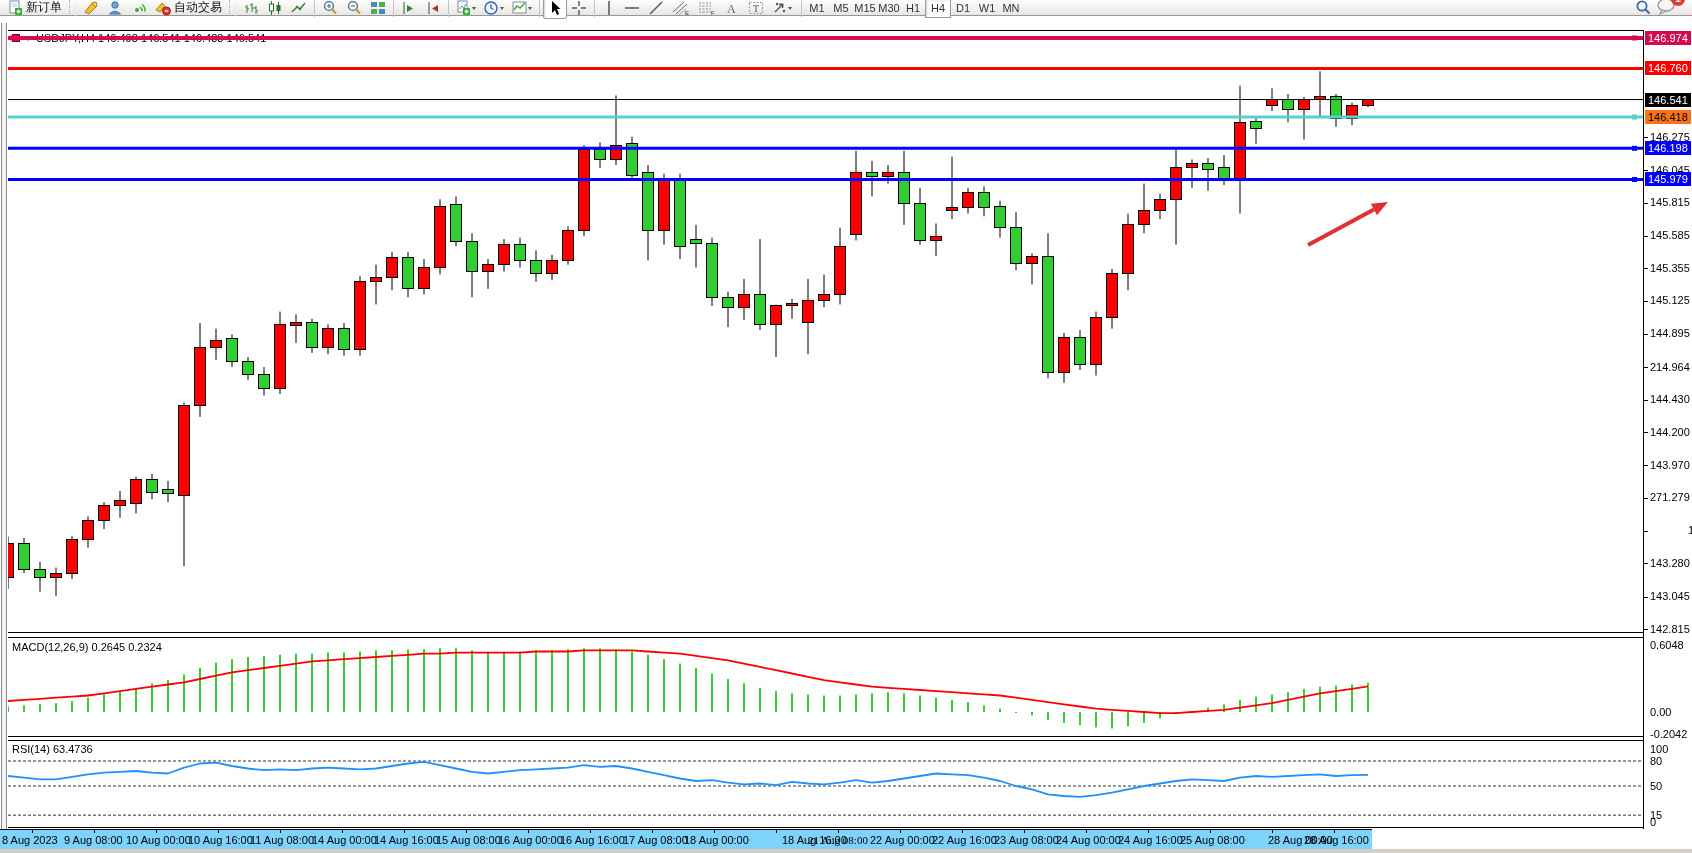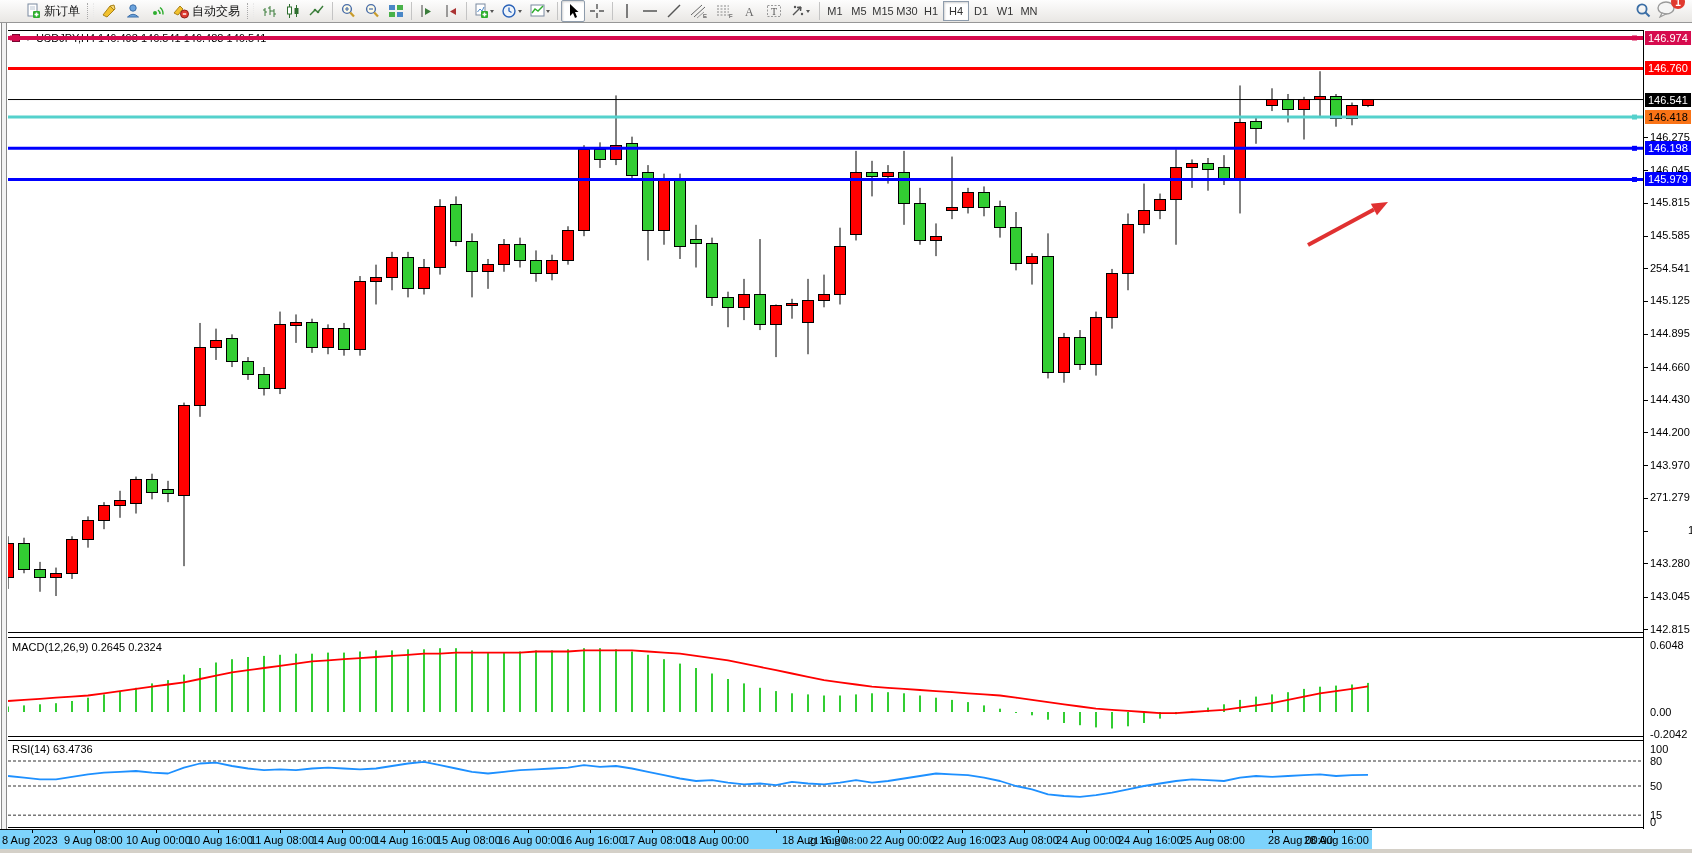--- a/index.html
+++ b/index.html
@@ -1,21 +1,21 @@
 <!DOCTYPE html>
 <html><head>
 <meta charset="utf-8">
 <style>
   html,body{margin:0;padding:0;}
   body{width:1692px;height:853px;overflow:hidden;position:relative;
        font-family:"Liberation Sans",sans-serif;background:#ffffff;}
   
-  #toolbar{position:absolute;top:0;left:0;width:1692px;height:23px;
+  #toolbar{position:absolute;top:0;left:0;width:1692px;height:16px;
     background:linear-gradient(#fdfdfd,#e9e7e4);border-bottom:1px solid #979797;
-    display:flex;align-items:center;padding-left:21px;box-sizing:border-box;z-index:50;}
+    display:flex;align-items:center;padding-left:3px;box-sizing:border-box;z-index:50;}
   .tbtn{height:20px;display:flex;align-items:center;justify-content:center;gap:3px;
     padding:0 3px;border:1px solid transparent;border-radius:2px;font-size:12px;color:#222;cursor:default;}
   .tbtn.pressed{background:#ffffff;border:1px solid #8e9cac;box-shadow:inset 1px 1px 2px rgba(0,0,0,.18);}
   .grip{width:5px;height:16px;border-left:1px dotted #a9a9a9;border-right:1px dotted #e9e9e9;margin:0 3px;}
   .sep{width:1px;height:18px;background:#c4c4c4;margin:0 3px;}
   .tf{font-size:11px;color:#333;min-width:24px;height:18px;display:flex;align-items:center;justify-content:center;}
   .tf.pressed{background:#fff;border:1px solid #8e9cac;box-shadow:inset 1px 1px 2px rgba(0,0,0,.18);}
   .spacer{flex:1;}
   .zh{font-size:12px;color:#111;}
   #chat-wrap{position:relative;margin-right:14px;}
@@ -733,27 +733,27 @@
 <div id="price-axis">
     <div class="pdash" style="top: 107.374px;"></div>
     <span class="ptick" style="top: 100.874px;">146.275</span>
     <div class="pdash" style="top: 140.084px;"></div>
     <span class="ptick" style="top: 133.584px;">146.045</span>
     <div class="pdash" style="top: 172.794px;"></div>
     <span class="ptick" style="top: 166.294px;">145.815</span>
     <div class="pdash" style="top: 205.504px;"></div>
     <span class="ptick" style="top: 199.004px;">145.585</span>
     <div class="pdash" style="top: 238.213px;"></div>
-    <span class="ptick" style="top: 231.713px;">254.541</span>
+    <span class="ptick" style="top: 231.713px;">145.355</span>
     <div class="pdash" style="top: 270.923px;"></div>
     <span class="ptick" style="top: 264.423px;">145.125</span>
     <div class="pdash" style="top: 303.633px;"></div>
     <span class="ptick" style="top: 297.133px;">144.895</span>
     <div class="pdash" style="top: 337.054px;"></div>
-    <span class="ptick" style="top: 330.554px;">144.660</span>
+    <span class="ptick" style="top: 330.554px;">214.964</span>
     <div class="pdash" style="top: 369.764px;"></div>
     <span class="ptick" style="top: 363.264px;">144.430</span>
     <div class="pdash" style="top: 402.474px;"></div>
     <span class="ptick" style="top: 395.974px;">144.200</span>
     <div class="pdash" style="top: 435.184px;"></div>
     <span class="ptick" style="top: 428.684px;">143.970</span>
     <div class="pdash" style="top: 467.894px;"></div>
     <span class="ptick" style="top: 461.394px;">271.279</span>
     <div class="pdash" style="top: 500.604px;"></div>
     <span class="ptick" style="top: 494.104px; margin-left: 38px;">143.510</span>

